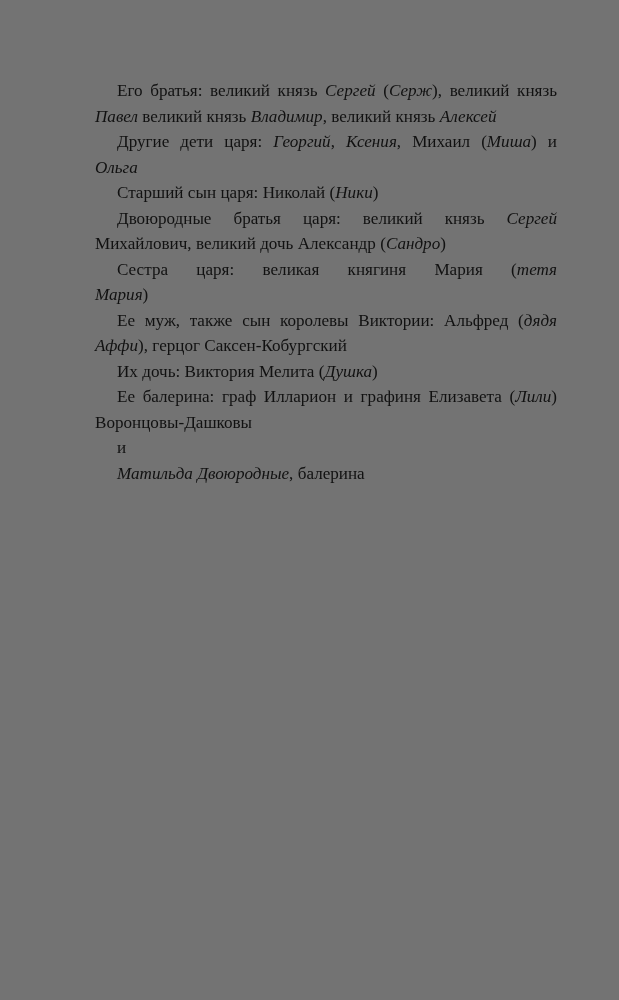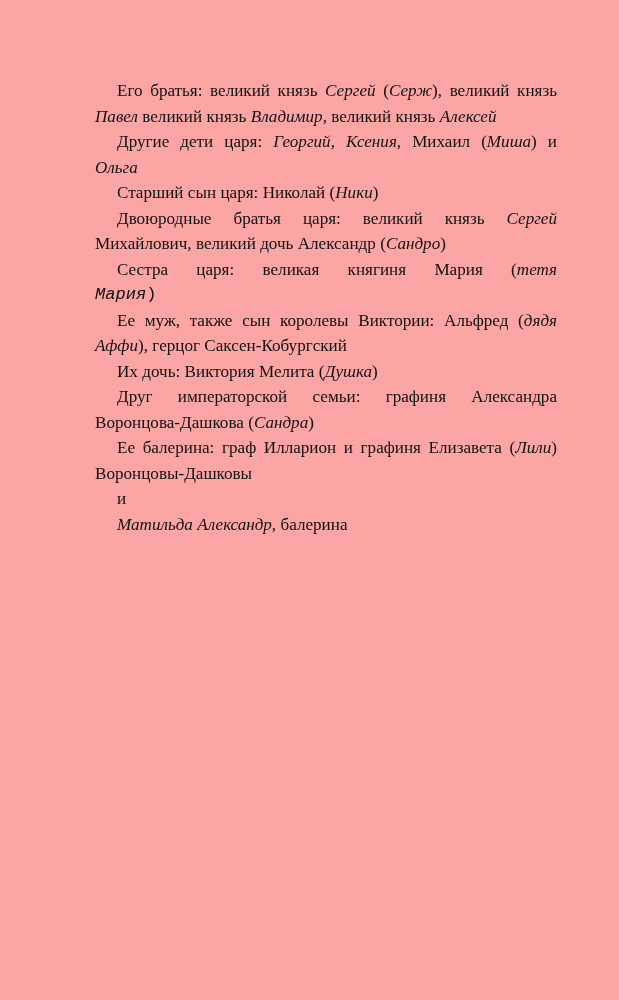--- a/index.html
+++ b/index.html
@@ -13,21 +13,21 @@
     background: #ffffff;
     font-family: "Liberation Serif", "DejaVu Serif", serif;
     color: #111111;
     overflow: hidden;
   }
 
   .page {
     position: relative;
     width: 619px;
     height: 1000px;
-    background: #fca5a5;
+    background: #737373;
     box-sizing: border-box;
   }
 
   .text-block {
     position: absolute;
     left: 95px;
     top: 78px;
     width: 462px;
   }
 
@@ -58,21 +58,20 @@
   p.para.stretched .firstline {
     display: block;
     text-align: justify;
     text-align-last: justify;
     text-indent: 22px;
     font-family: Liberation Serif, serif;
   }
   p.para.stretched .restline {
     display: block;
     text-indent: 0;
-    font-family: Liberation Mono, monospace;
   }
 
   
   p.para.single {
     text-align: left;
     text-indent: 22px;
   }
 
   i, em {
     font-style: italic;
@@ -86,18 +85,17 @@
       <p class="para tight"><span>Его братья: великий князь </span><i>Сергей</i><span> (</span><i>Серж</i><span>), великий князь </span><i>Павел</i><span> великий князь </span><i>Владимир</i><span>, великий князь </span><i>Алексей</i></p>
       <p class="para tight"><span>Другие дети царя: </span><i>Георгий</i><span>, </span><i>Ксения</i><span>, Михаил (</span><i>Миша</i><span>) и </span><i>Ольга</i></p>
       <p class="para tight"><span>Старший сын царя: Николай (</span><i>Ники</i><span>)</span></p>
       <p class="para tight"><span>Двоюродные братья царя: великий князь </span><i>Сергей</i><span> Михайлович, великий дочь Александр (</span><i>Сандро</i><span>)</span></p>
       <p class="para stretched">
         <span class="firstline"><span>Сестра царя: великая княгиня Мария (</span><i>тетя</i></span>
         <span class="restline"><i>Мария</i><span>)</span></span>
       </p>
       <p class="para tight"><span>Ее муж, также сын королевы Виктории: Альфред (</span><i>дядя Аффи</i><span>), герцог Саксен-Кобургский</span></p>
       <p class="para tight"><span>Их дочь: Виктория Мелита (</span><i>Душка</i><span>)</span></p>
-      <p class="para tight"><span>Друг императорской семьи: графиня Александра Воронцова-Дашкова (</span><i>Сандра</i><span>)</span></p>
       <p class="para tight"><span>Ее балерина: граф Илларион и графиня Елизавета (</span><i>Лили</i><span>) Воронцовы-Дашковы</span></p>
       <p class="para single"><span>и</span></p>
-      <p class="para tight"><i>Матильда Александр</i><span>, балерина</span></p>
+      <p class="para tight"><i>Матильда Двоюродные</i><span>, балерина</span></p>
     </div>
 </div>
 
 </body></html>

